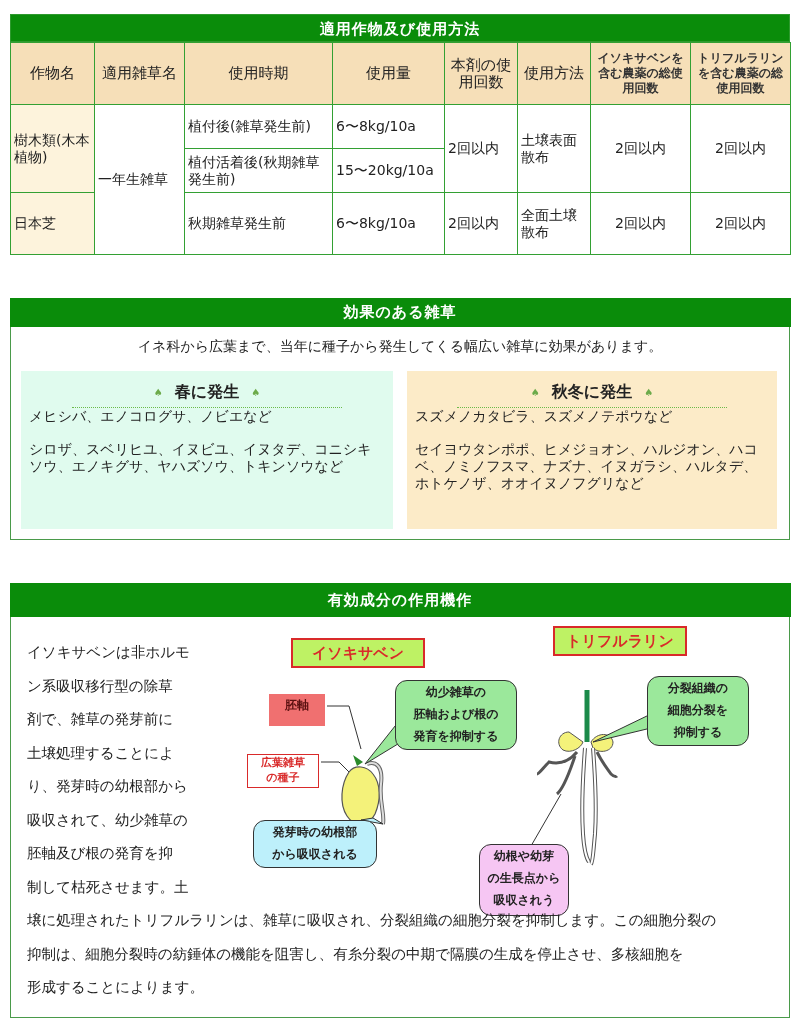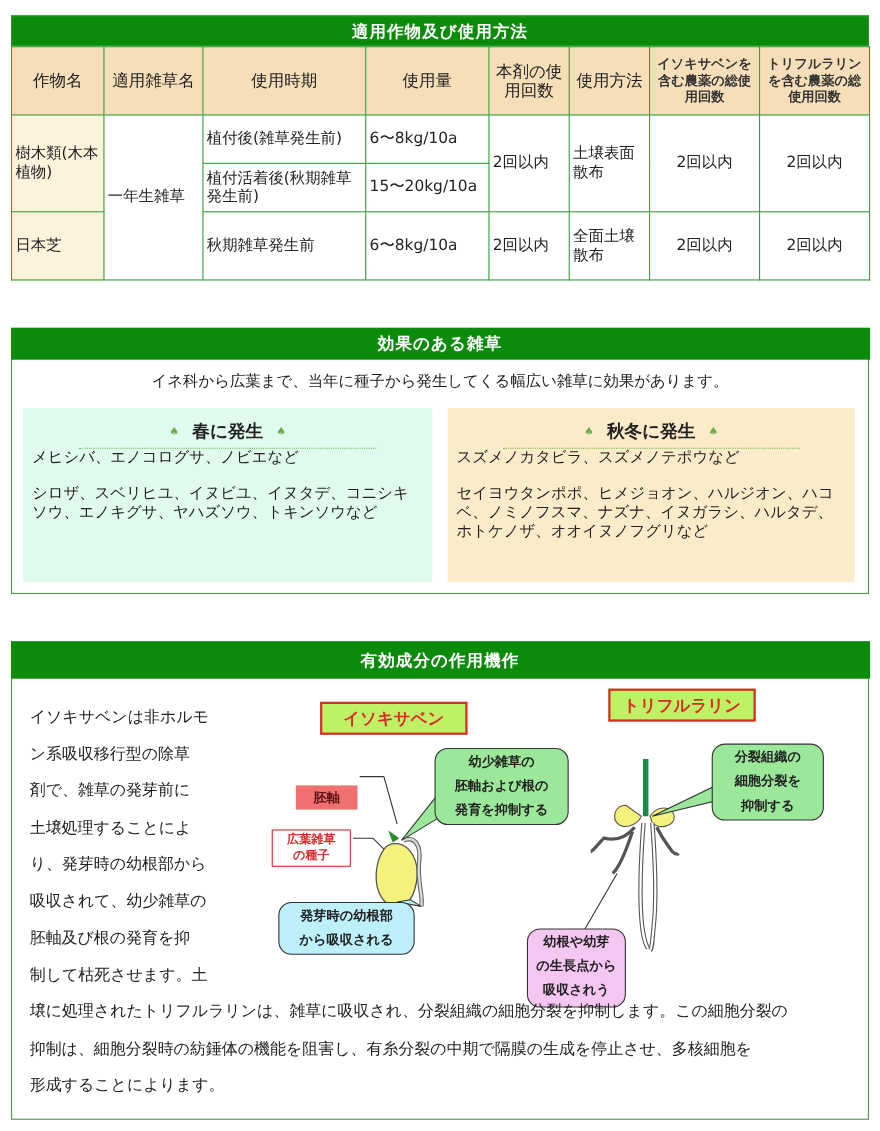--- a/index.html
+++ b/index.html
@@ -171,21 +171,21 @@
       <path d="M366 128 C372 140 376 144 380 150 C384 154 386 152 386 152" stroke="#555" stroke-width="3" fill="none"></path>
 
       <polygon points="420,90 420,104 362,118" fill="#9be89b" stroke="#333" stroke-width="1"></polygon>
 
       <line x1="330" y1="170" x2="300" y2="222" stroke="#333" stroke-width="1"></line>
     </svg>
 
     <div class="label-box lbl-iso">イソキサベン</div>
     <div class="label-box lbl-tri">トリフルラリン</div>
 
-    <div class="tag-red" style="left:38px; top:70px; width:56px; height:22px; line-height:22px;margin-top:20px;">胚軸</div>
+    <div class="tag-red" style="left:38px; top:70px; width:56px; height:32px; line-height:22px;">胚軸</div>
     <div class="tag-outline" style="left:16px; top:130px; width:70px; height:32px;">
       <div>広葉雑草</div>
       <div>の種子</div>
     </div>
 
     <div class="pill green" style="left:164px; top:56px; width:120px; height:68px;">
       <div>幼少雑草の</div>
       <div>胚軸および根の</div>
       <div>発育を抑制する</div>
     </div>

